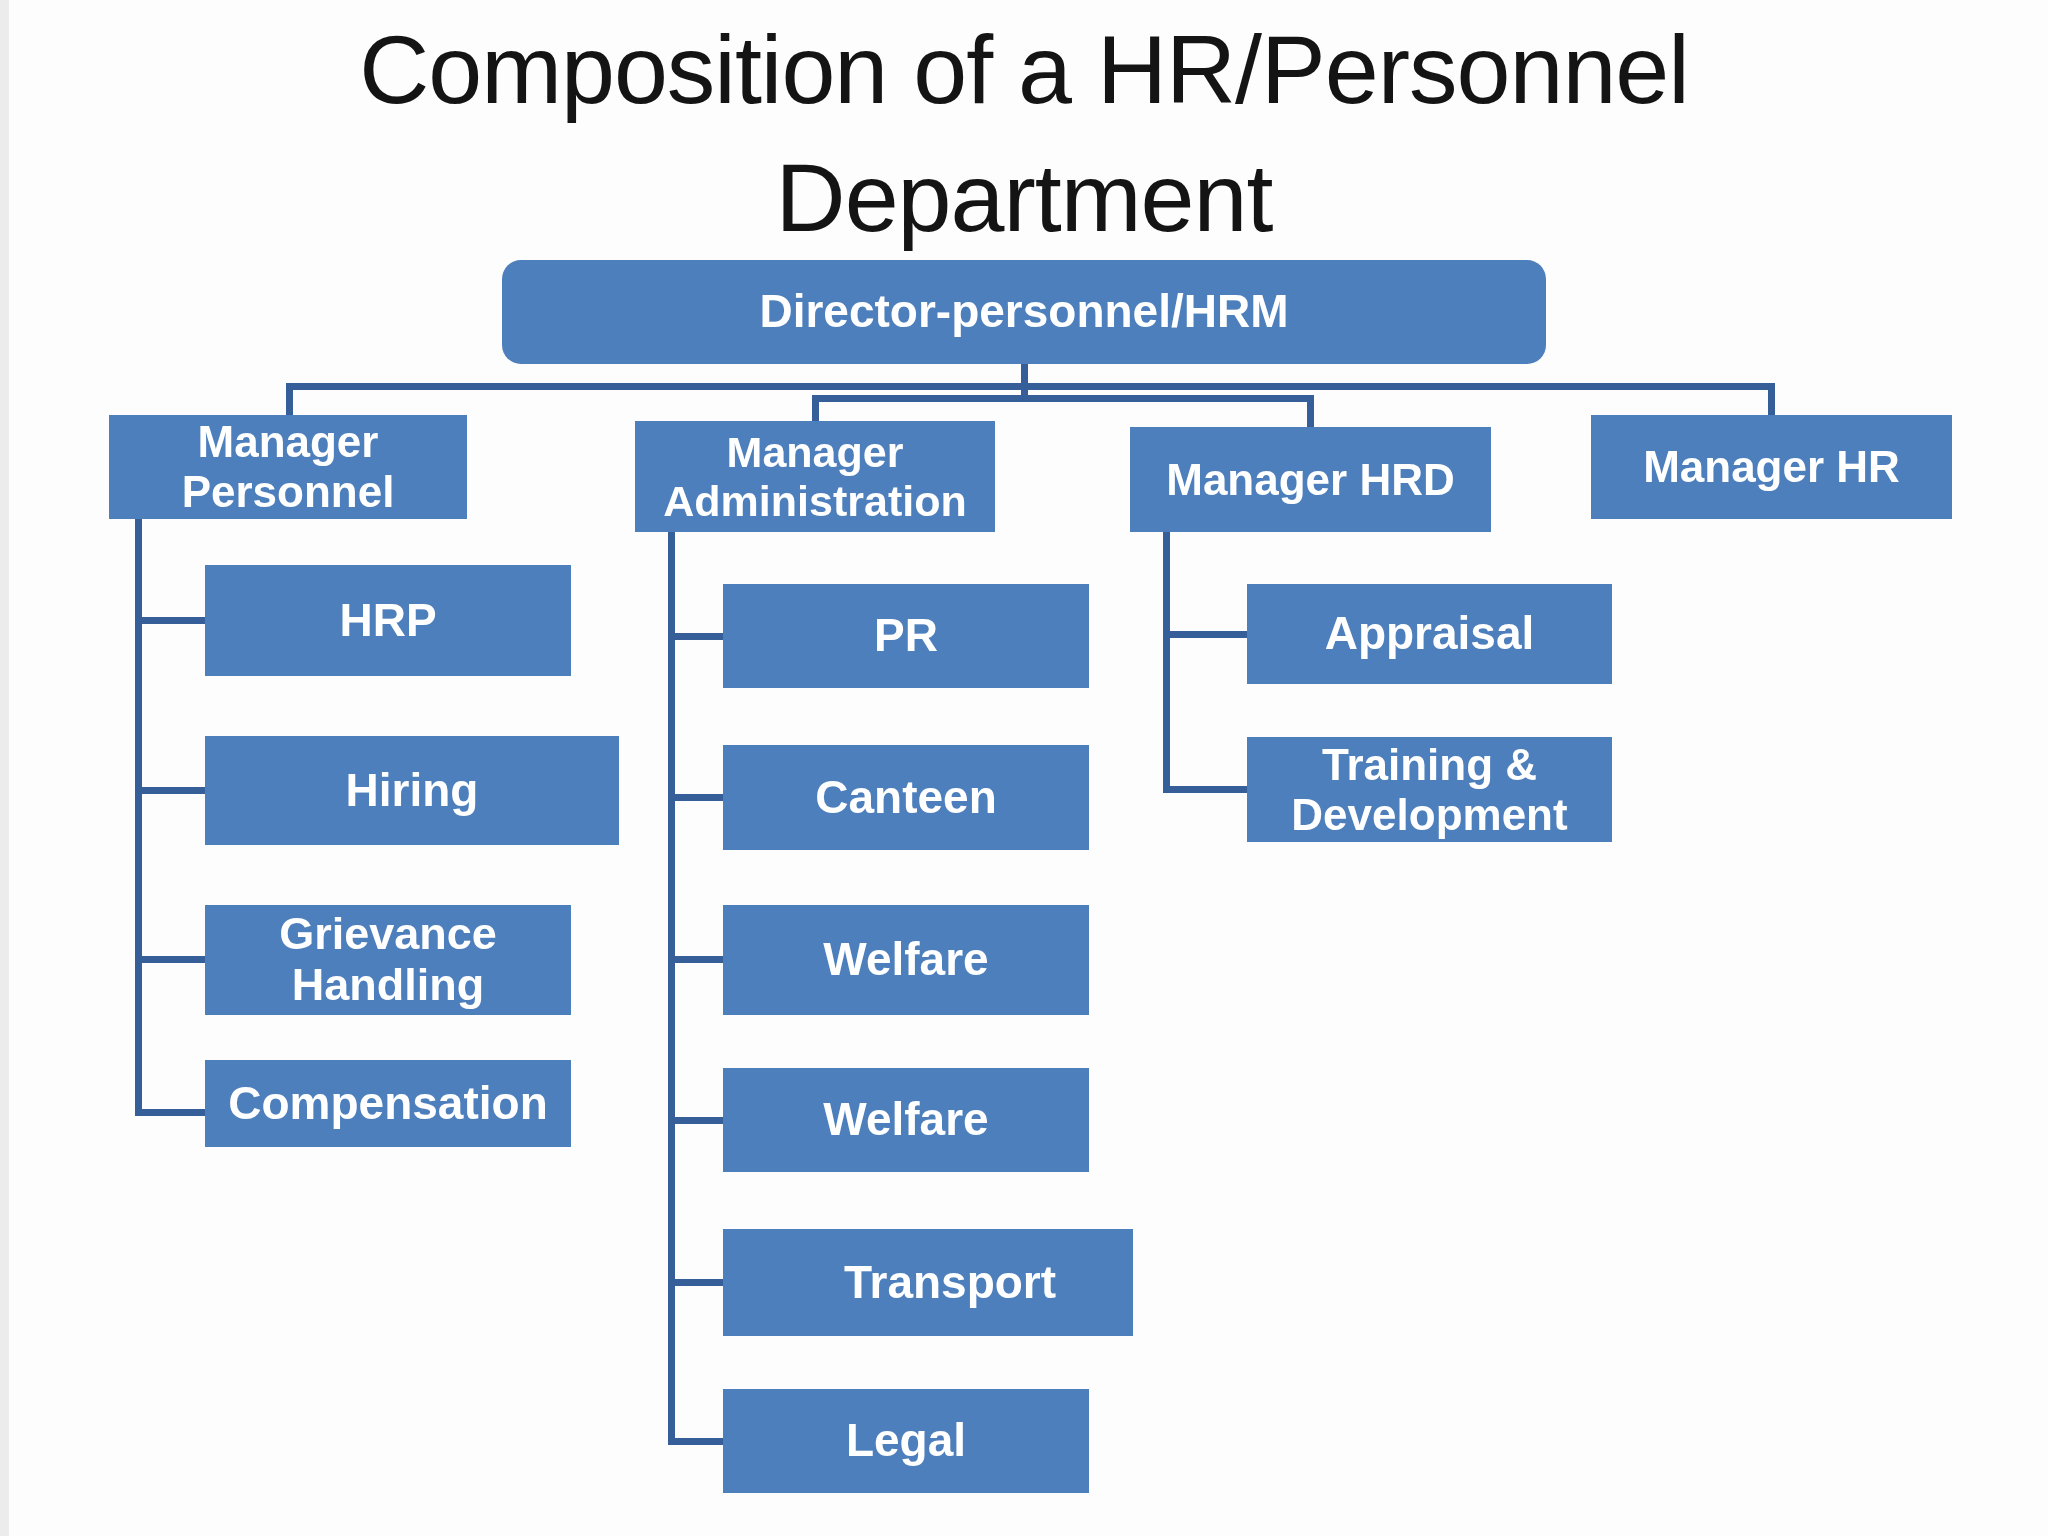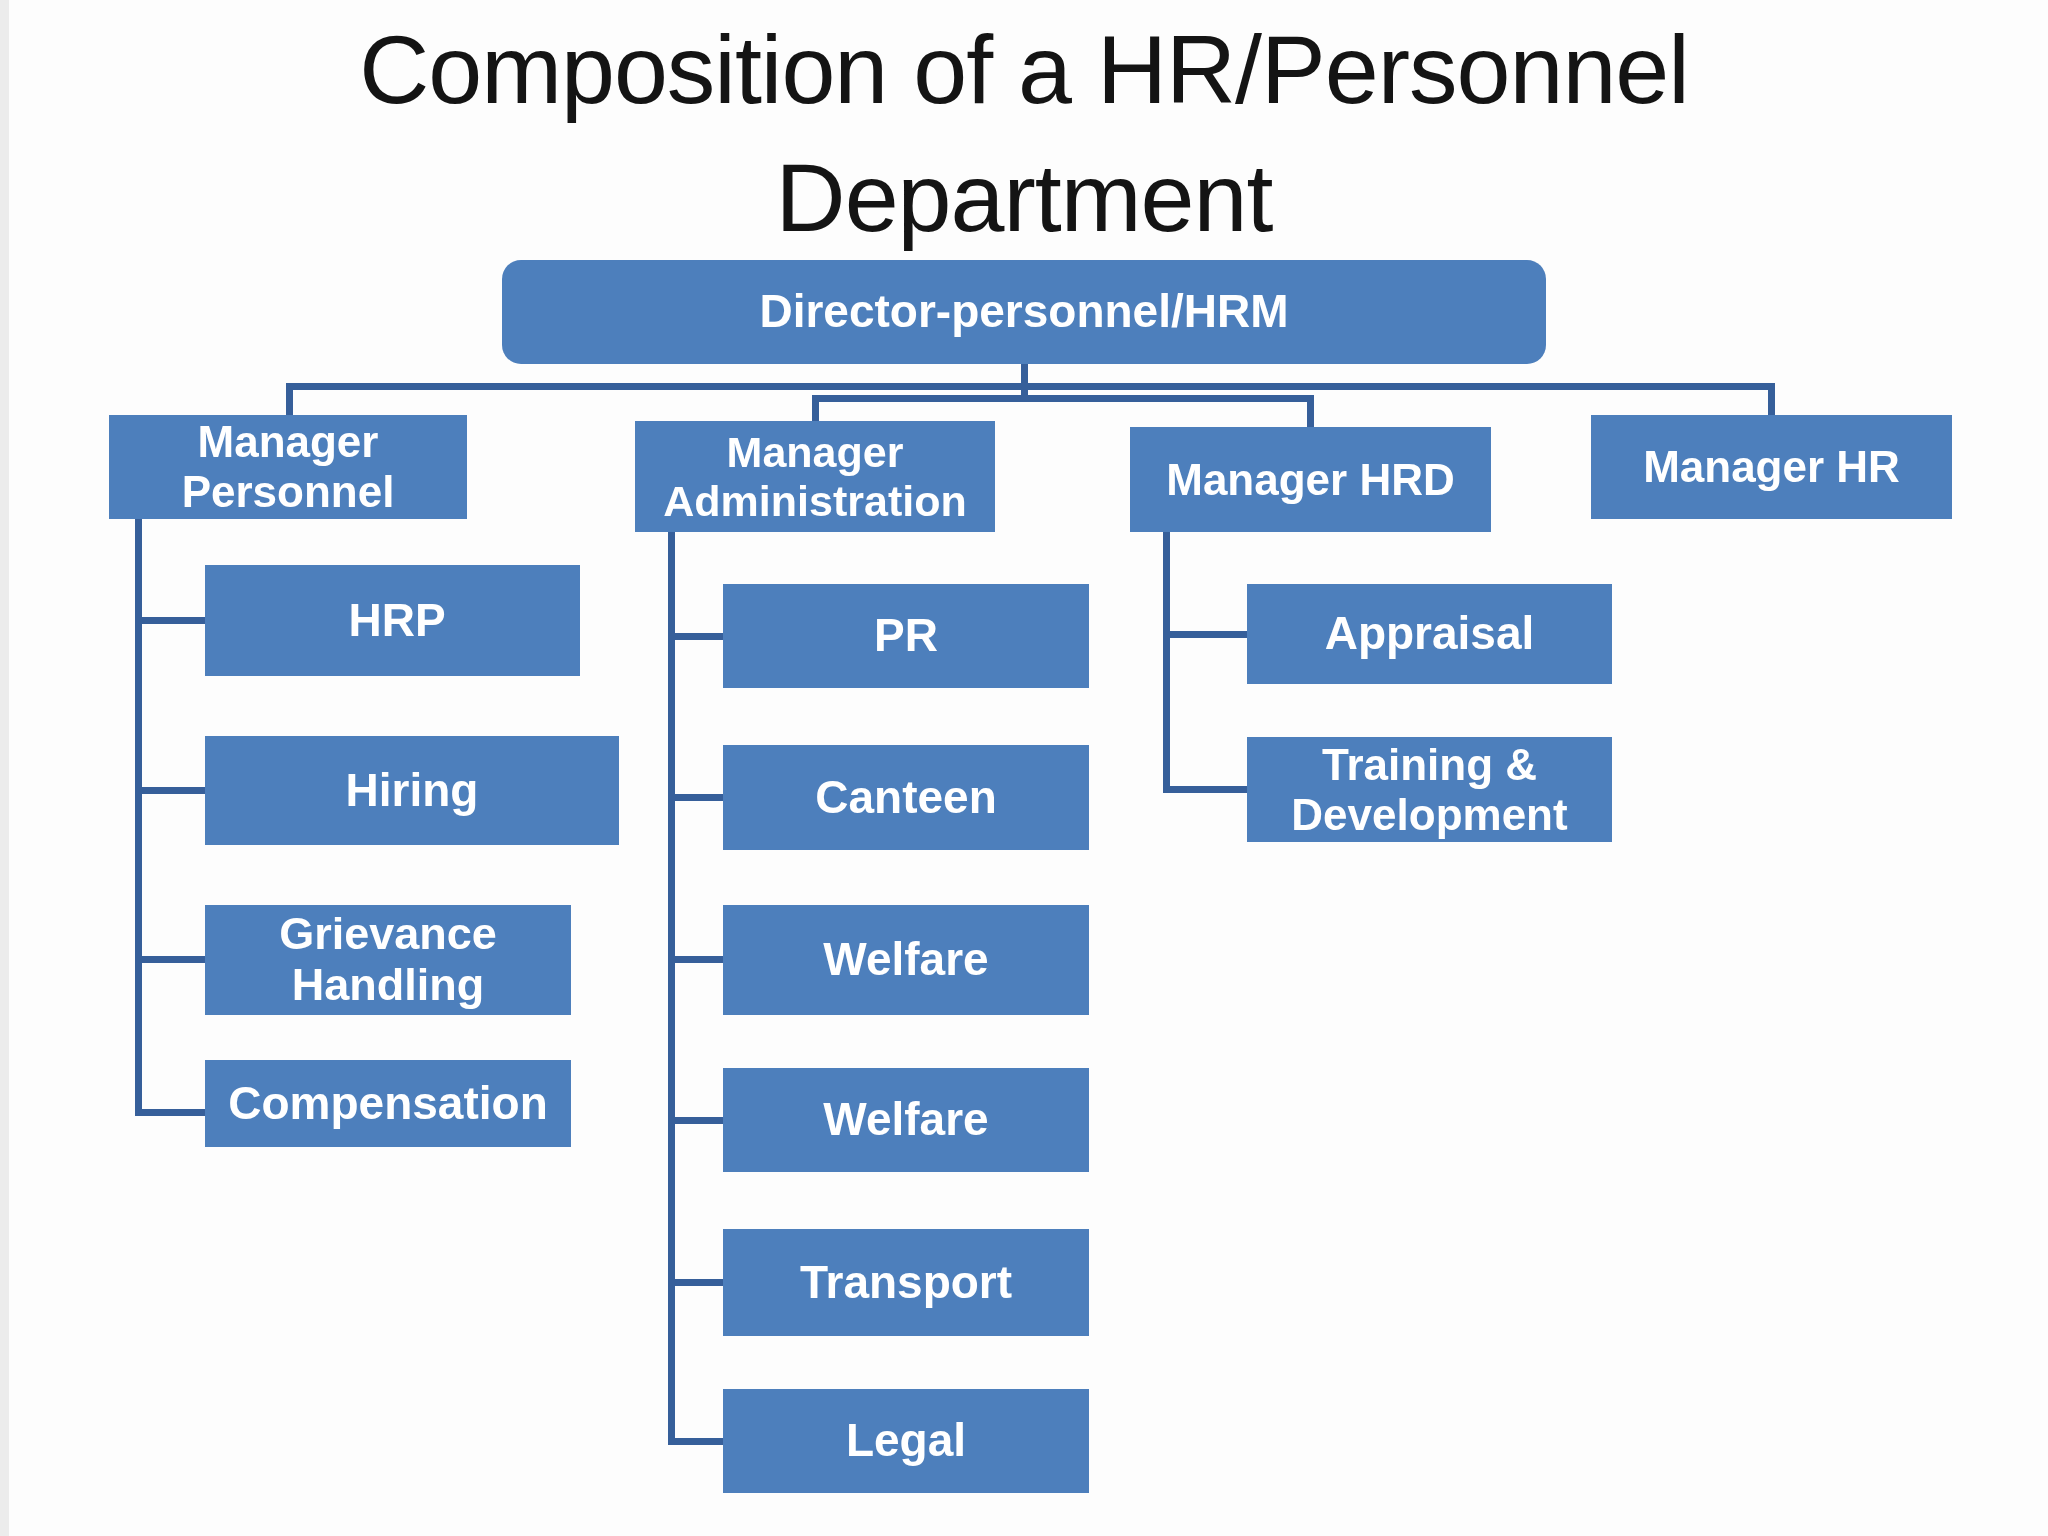--- a/index.html
+++ b/index.html
@@ -100,21 +100,21 @@
     <span>Manager</span>
     <span>Administration</span>
   </div>
   <div class="box" style="left:1130px; top:427px; width:361px; height:105px; font-size:44px;">
     <span>Manager HRD</span>
   </div>
   <div class="box" style="left:1591px; top:415px; width:361px; height:104px; font-size:44px;">
     <span>Manager HR</span>
   </div>
 
-  <div class="box" style="left:205px; top:565px; width:366px; height:111px; font-size:46px;padding-left:9px;">
+  <div class="box" style="left:205px; top:565px; width:366px; height:111px; font-size:46px;">
     <span>HRP</span>
   </div>
   <div class="box" style="left:205px; top:736px; width:414px; height:109px; font-size:46px;">
     <span>Hiring</span>
   </div>
   <div class="box" style="left:205px; top:905px; width:366px; height:110px; font-size:45px;">
     <span>Grievance</span>
     <span>Handling</span>
   </div>
   <div class="box" style="left:205px; top:1060px; width:366px; height:87px; font-size:46px;">
@@ -126,21 +126,21 @@
   </div>
   <div class="box" style="left:723px; top:745px; width:366px; height:105px; font-size:46px;">
     <span>Canteen</span>
   </div>
   <div class="box" style="left:723px; top:905px; width:366px; height:110px; font-size:46px;">
     <span>Welfare</span>
   </div>
   <div class="box" style="left:723px; top:1068px; width:366px; height:104px; font-size:46px;">
     <span>Welfare</span>
   </div>
-  <div class="box" style="left:723px; top:1229px; width:366px; height:107px; font-size:46px;">
+  <div class="box" style="left:723px; top:1229px; width:366px; height:107px; font-size:46px;padding-left:44px;">
     <span>Transport</span>
   </div>
   <div class="box" style="left:723px; top:1389px; width:366px; height:104px; font-size:46px;">
     <span>Legal</span>
   </div>
 
   <div class="box" style="left:1247px; top:584px; width:365px; height:100px; font-size:46px;">
     <span>Appraisal</span>
   </div>
   <div class="box" style="left:1247px; top:737px; width:365px; height:105px; font-size:44px;">

